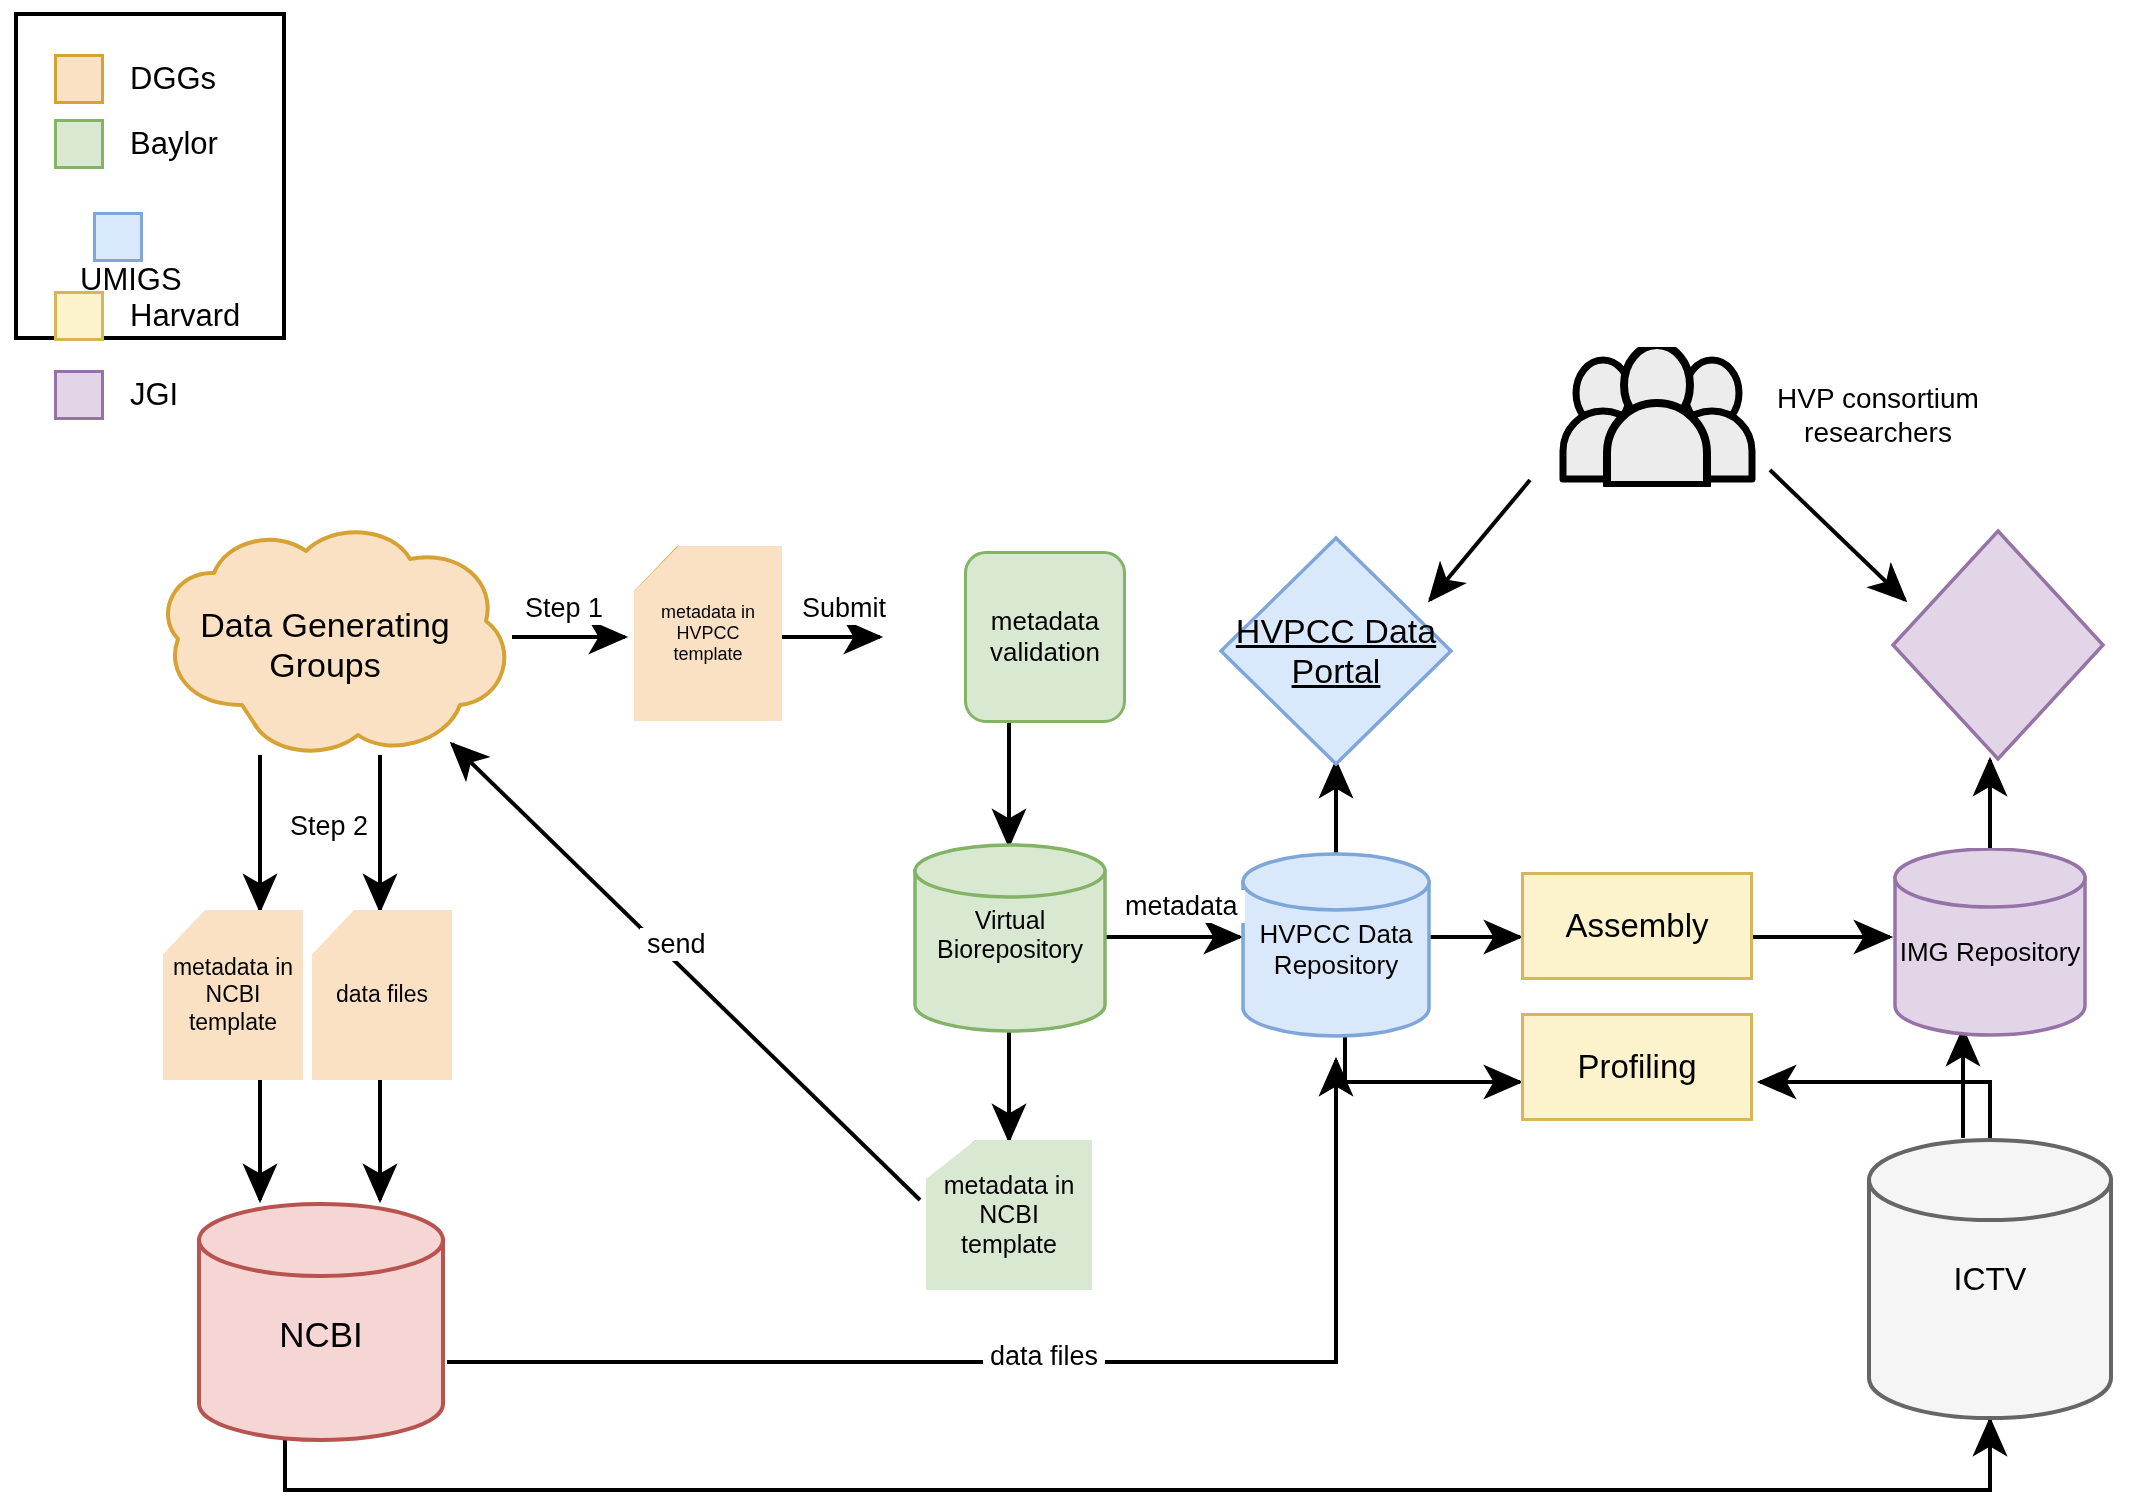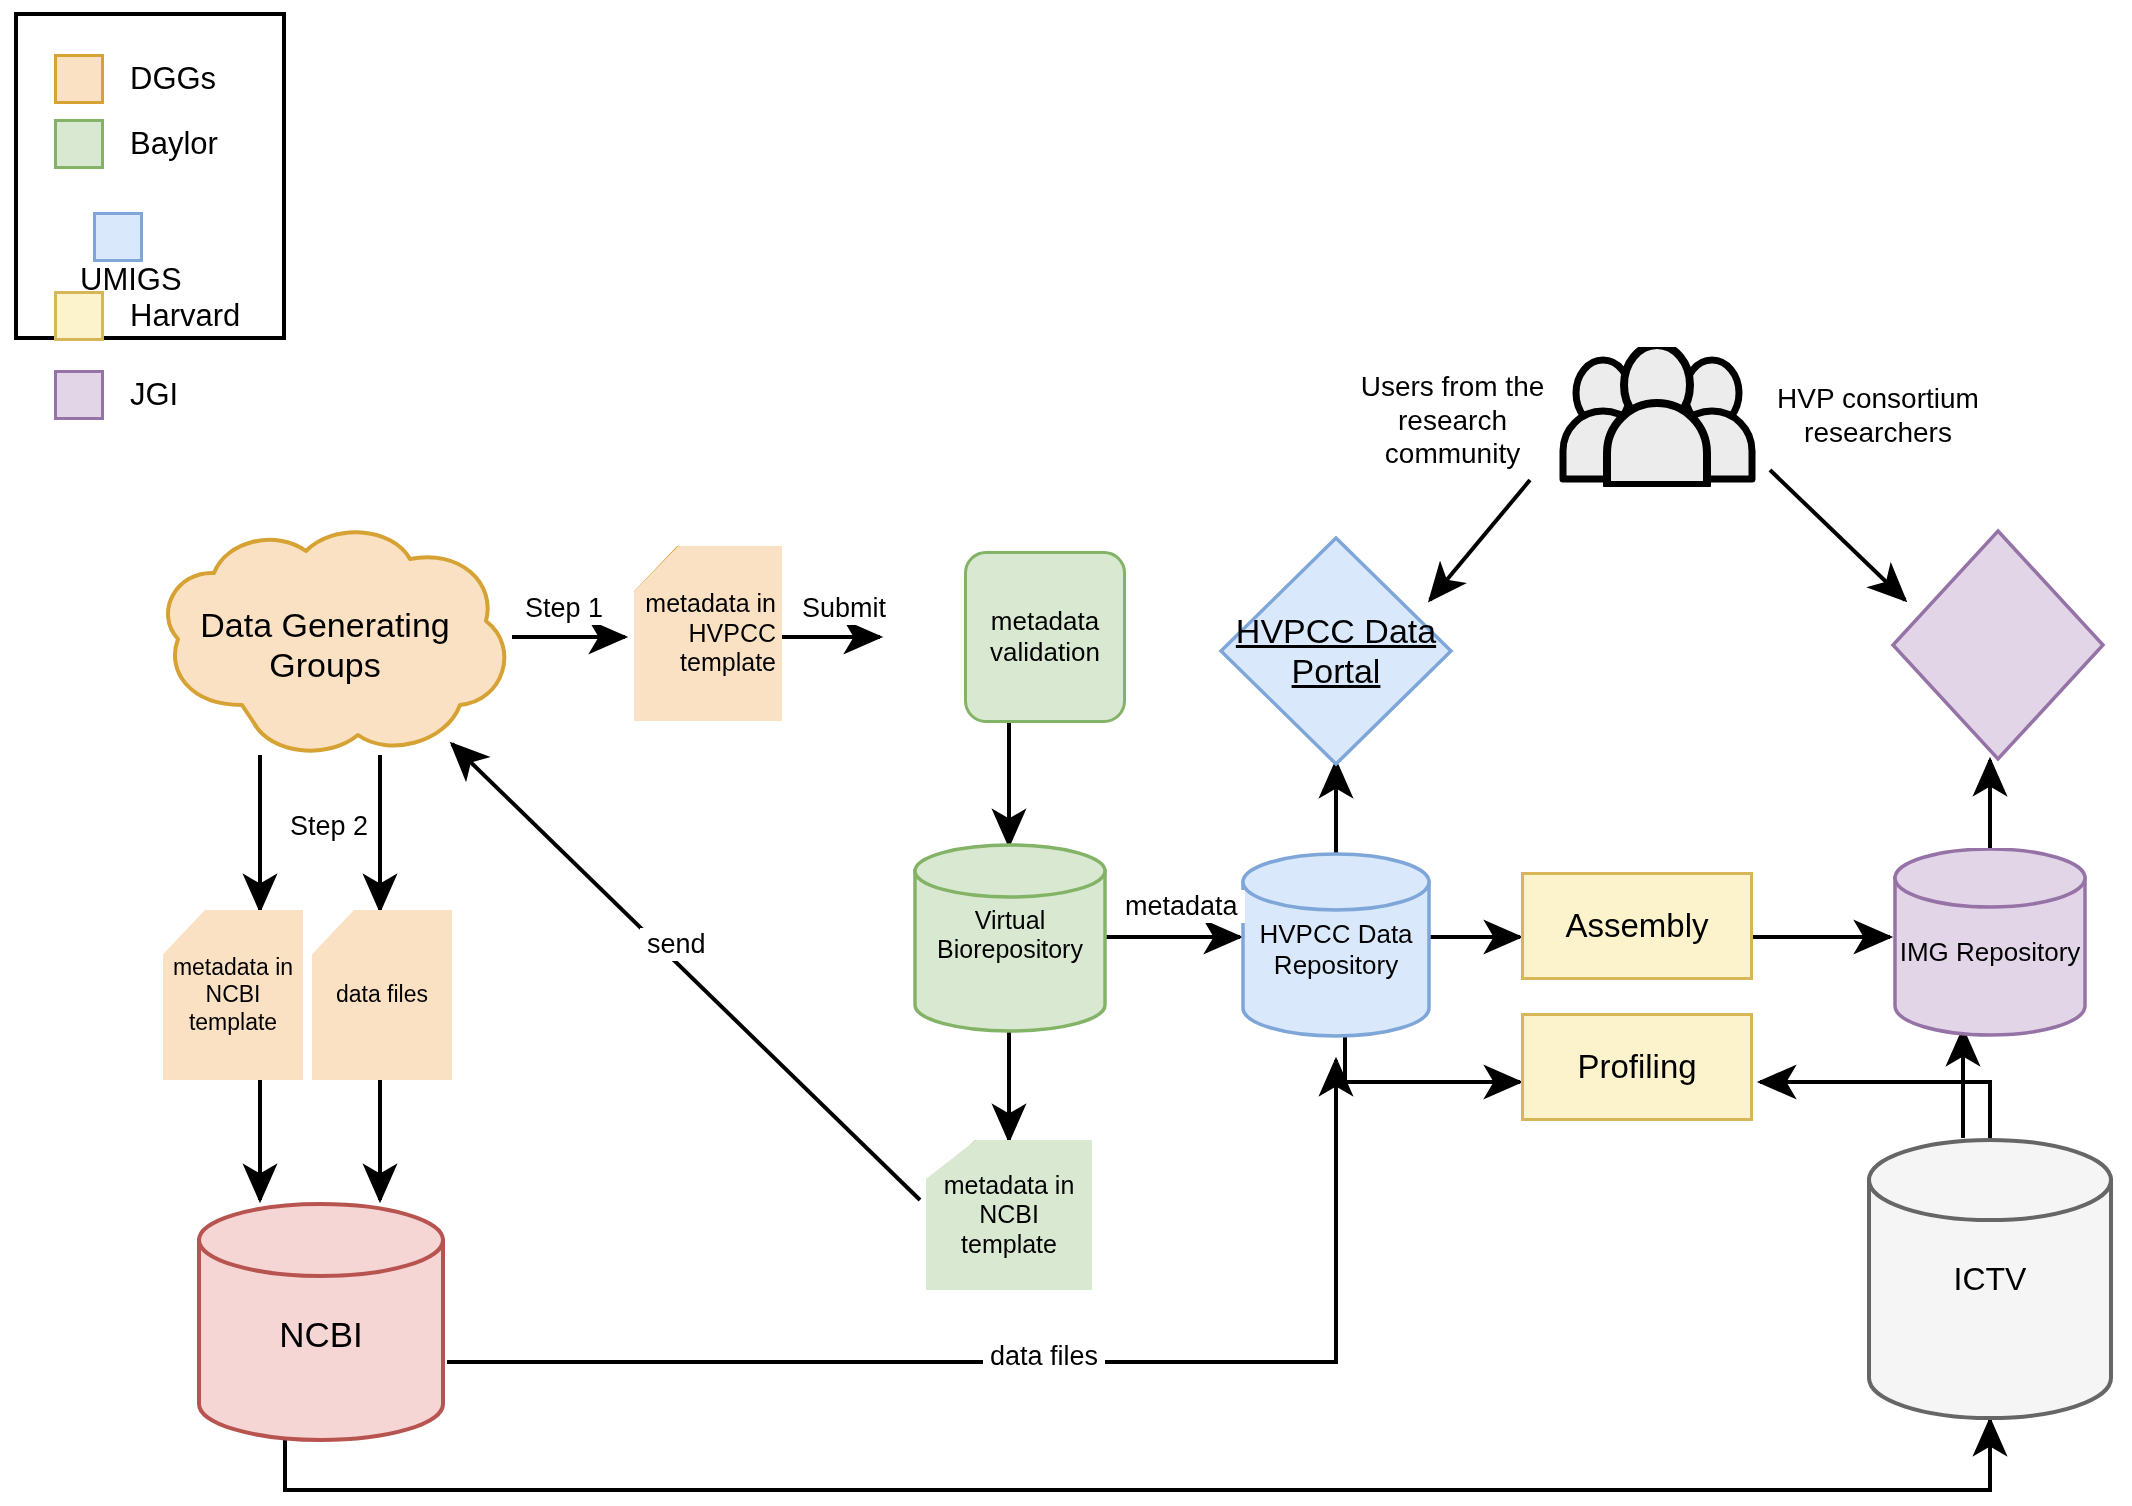--- a/index.html
+++ b/index.html
@@ -160,22 +160,22 @@
                C316,218 258,232 228,210
                C196,236 140,228 124,198
                Z" fill="#fae1c3" stroke="#d6a234" stroke-width="4" stroke-linejoin="round"></path>
     </svg>
   </div>
   <div class="node" style="left:150px; top:585px; width:350px; height:120px; font-size:34px;">
     <span class="lbl">Data Generating Groups</span>
   </div>
 
   <div class="node doc-shape" style="left:634px; top:546px; width:148px; height:175px;
-       background:#fae1c3; outline:none; font-size:25px;
-       filter: drop-shadow(0 0 0 transparent); text-align: right;">
+       background:#fae1c3; outline:none; font-size:18px;
+       filter: drop-shadow(0 0 0 transparent);">
     <span class="lbl">metadata in HVPCC template</span>
   </div>
   <div class="svgwrap" style="left:634px; top:546px;">
     <svg width="148" height="175" viewBox="0 0 148 175">
       <path d="M44,2 L146,2 L146,173 L2,173 L2,46 Z" fill="none" stroke="#d6a234" stroke-width="4"></path>
     </svg>
   </div>
 
   <div class="node round-box" style="left:928px; top:551px; width:162px; height:172px;
        background:#d9e8d0; border-color:#82b366; font-size:26px;margin-left:36px;">
@@ -238,23 +238,20 @@
       <ellipse cx="48" cy="46" rx="27" ry="33" fill="#ececec" stroke="#000" stroke-width="7"></ellipse>
       <path d="M8,132 L8,104 A40,40 0 0 1 88,104 L88,132 Z" fill="#ececec" stroke="#000" stroke-width="7" stroke-linejoin="round"></path>
 
       <ellipse cx="157" cy="46" rx="27" ry="33" fill="#ececec" stroke="#000" stroke-width="7"></ellipse>
       <path d="M117,132 L117,104 A40,40 0 0 1 197,104 L197,132 Z" fill="#ececec" stroke="#000" stroke-width="7" stroke-linejoin="round"></path>
 
       <ellipse cx="102" cy="38" rx="33" ry="40" fill="#ececec" stroke="#000" stroke-width="8"></ellipse>
       <path d="M52,138 L52,106 A50,50 0 0 1 152,106 L152,138 Z" fill="#ececec" stroke="#000" stroke-width="8" stroke-linejoin="round"></path>
     </svg>
   </div>
-  <div class="annot" style="left:1350px; top:370px; width:205px;">
-    <span>Users from the research community</span>
-  </div>
   <div class="annot" style="left:1768px; top:382px; width:220px;">
     <span>HVP consortium researchers</span>
   </div>
 
   <div class="svgwrap" style="left:1218px; top:535px;">
     <svg width="236" height="232" viewBox="0 0 236 232">
       <path d="M118,3 L233,116 L118,229 L3,116 Z" fill="#dae8fc" stroke="#7ea6d9" stroke-width="3.5"></path>
     </svg>
   </div>
   <div class="node" style="left:1218px; top:595px; width:236px; height:112px; font-size:34px;text-decoration:underline;">

